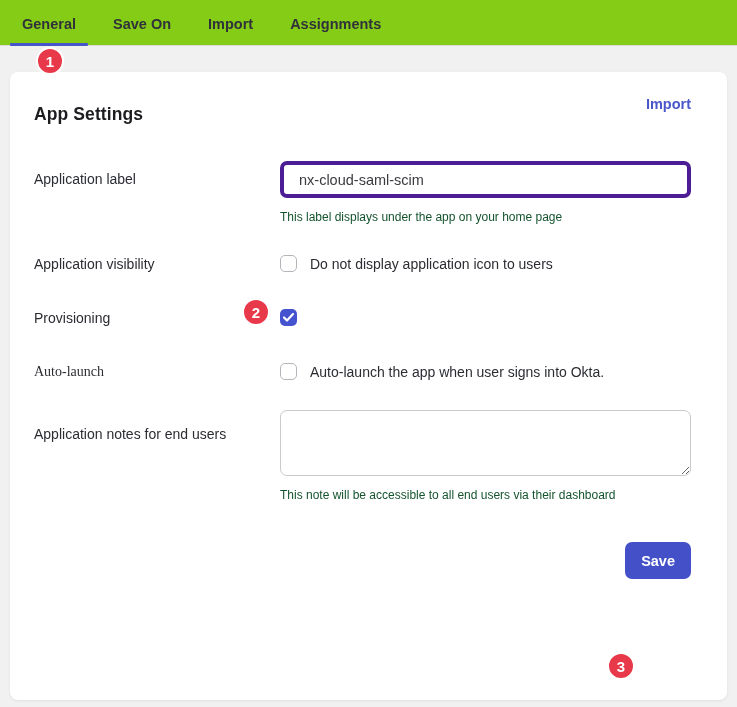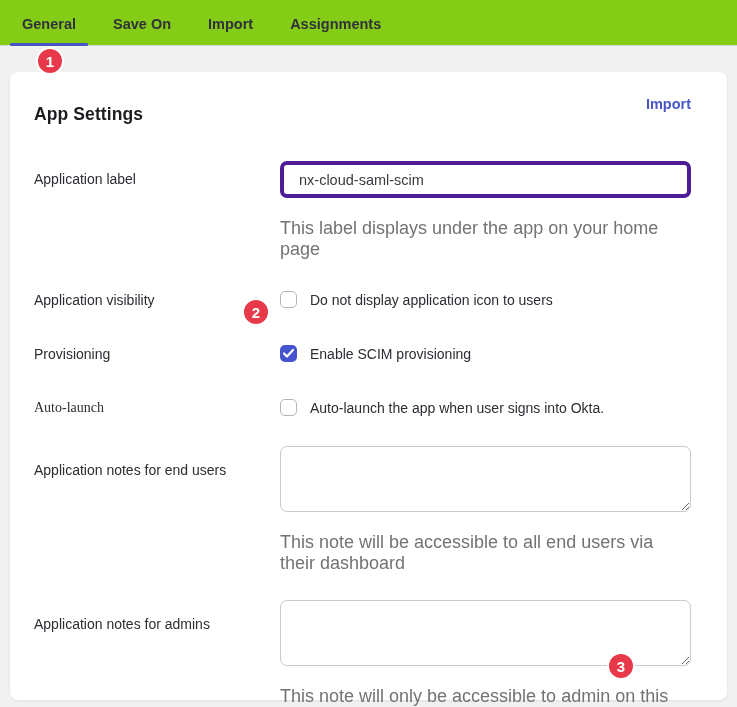--- a/index.html
+++ b/index.html
@@ -101,23 +101,23 @@
     border: 4px solid #4c1d95;
     border-radius: 7px;
     padding: 0 15px;
     font-family: "Liberation Sans", "DejaVu Sans", sans-serif;
     font-size: 14.5px;
     color: #3a3a40;
     background: #fff;
     outline: none;
   }
   .help-text {
-    margin-top: 20px;
-    font-size: 18px;
-    color: #737373;
+    margin-top: 12px;
+    font-size: 12px;
+    color: #14532d;
   }
 
   .check-row {
     display: flex;
     align-items: center;
     gap: 13px;
     padding-top: 3px;
   }
   .checkbox {
     width: 17px;
@@ -230,21 +230,20 @@
 
   <div class="row row-provision">
     <div class="row-label" style="padding-top:1px;">Provisioning</div>
     <div class="row-control">
       <div class="check-row" style="padding-top:0;">
         <span class="checkbox checked">
           <svg width="11" height="9" viewBox="0 0 11 9">
             <polyline points="1,4.5 4,7.5 10,1" fill="none" stroke="#ffffff" stroke-width="2.2" stroke-linecap="round" stroke-linejoin="round"></polyline>
           </svg>
         </span>
-        <span class="check-label">Enable SCIM provisioning</span>
       </div>
     </div>
   </div>
 
   <div class="row row-autolaunch">
     <div class="row-label" style="padding-top:1px;font-family:Liberation Serif, serif;">Auto-launch</div>
     <div class="row-control">
       <div class="check-row" style="padding-top:0;align-items:center;">
         <span class="checkbox"></span>
         <span class="check-label">Auto-launch the app when user signs into Okta.</span>
@@ -253,25 +252,18 @@
   </div>
 
   <div class="row row-notes-eu">
     <div class="row-label" style="padding-top:16px;">Application notes for end users</div>
     <div class="row-control">
       <textarea class="notes" style=""></textarea>
       <div class="help-text">This note will be accessible to all end users via their dashboard</div>
     </div>
   </div>
 
-  <div class="row row-notes-adm">
-    <div class="row-label" style="padding-top:16px;">Application notes for admins</div>
-    <div class="row-control">
-      <textarea class="notes" style=""></textarea>
-      <div class="help-text">This note will only be accessible to admin on this page</div>
-    </div>
-  </div>
 
   <div class="row row-save">
     <button class="save-button">Save</button>
   </div>
 
 </div>
 
 </body></html>

